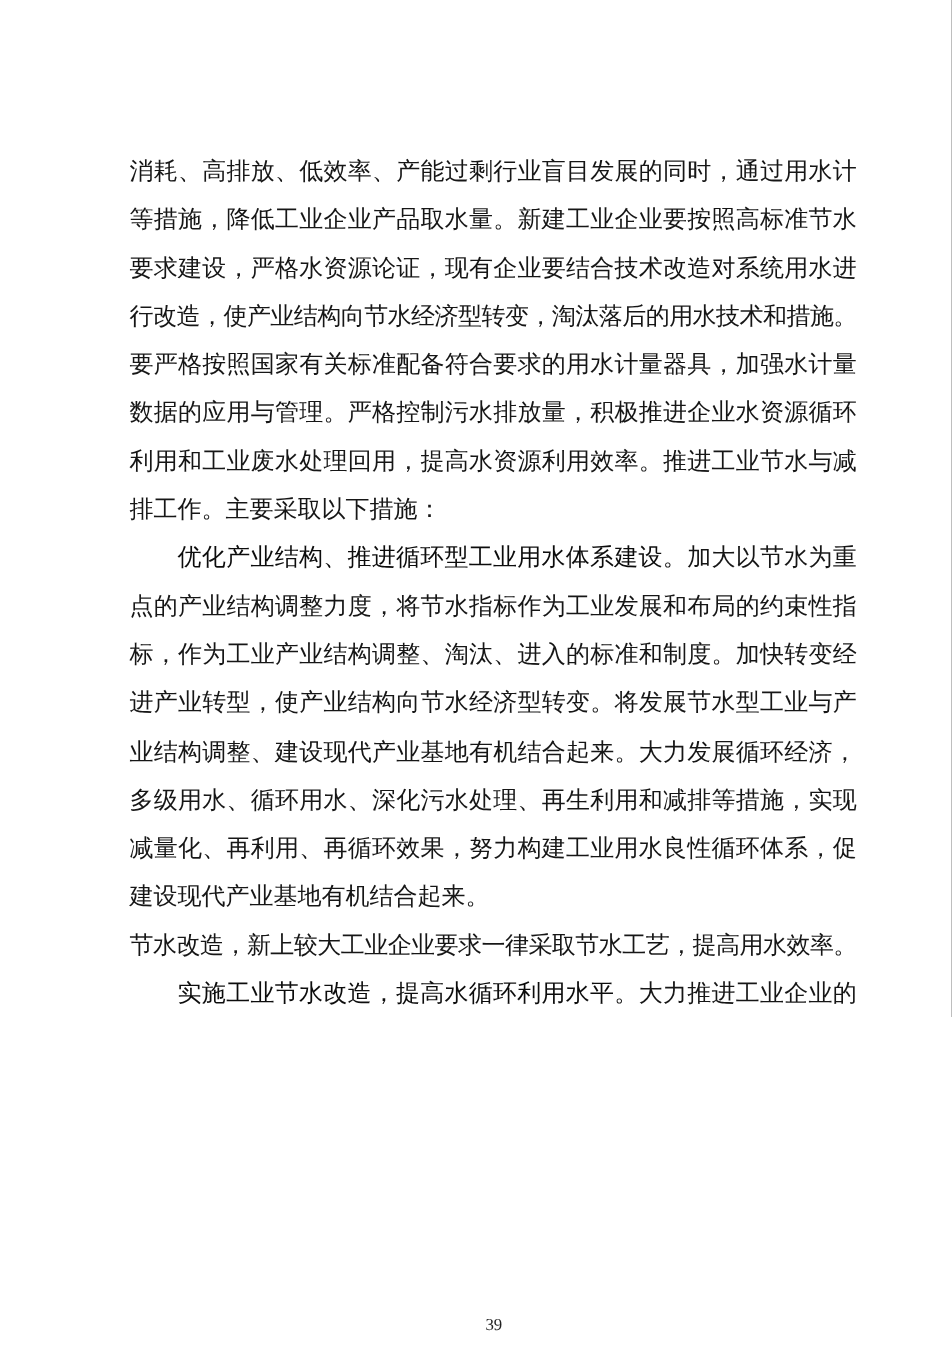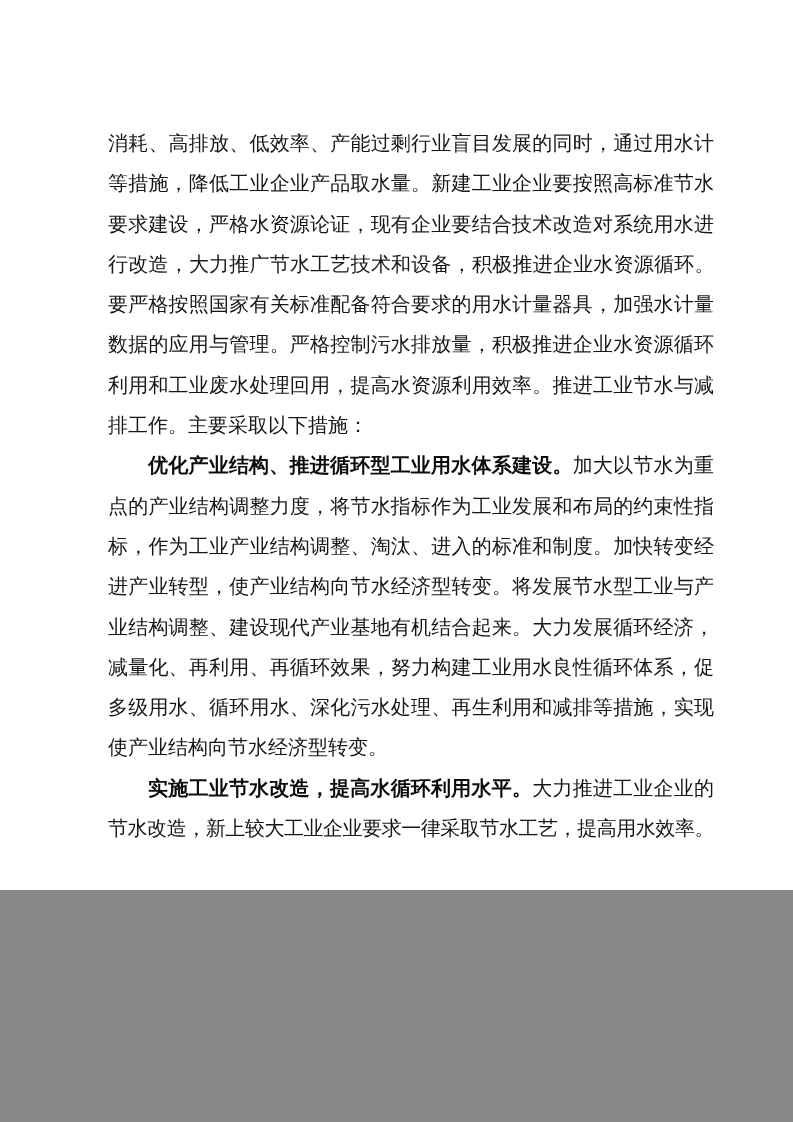--- a/index.html
+++ b/index.html
@@ -1,19 +1,19 @@
 <!DOCTYPE html>
 <html><head>
 <meta charset="utf-8">
 <style>
   html, body { margin: 0; padding: 0; background: #888; }
   .page {
     position: relative;
     width: 793px;
-    height: 890px;
+    height: 1122px;
     margin: 0 auto;
     background: #ffffff;
     overflow: hidden;
     font-family: "Liberation Serif", "DejaVu Serif", serif;
     color: #161616;
   }
   .content {
     position: absolute;
     left: 108px;
     top: 123px;
@@ -30,21 +30,21 @@
   .line.final {
     text-align-last: left;
     letter-spacing: 0;
   }
   .line.tight {
     letter-spacing: -0.47px;
   }
   .line.indent {
     text-indent: 40px;
   }
-  .lead-bold { font-weight: bold; color: #0c0c0c; }
+  .lead-bold { font-weight: normal; color: #0c0c0c; }
   .page-number {
     position: absolute;
     left: 0;
     top: 1097px;
     width: 100%;
     text-align: center;
     font-size: 14px;
     line-height: 16px;
     color: #222;
     margin-left: 15px;
@@ -53,39 +53,39 @@
 </head>
 <body>
 
 <div class="page">
   <div class="content">
 
     <div>
       <div class="line">消耗、高排放、低效率、产能过剩行业盲目发展的同时，通过用水计</div>
       <div class="line">等措施，降低工业企业产品取水量。新建工业企业要按照高标准节水</div>
       <div class="line">要求建设，严格水资源论证，现有企业要结合技术改造对系统用水进</div>
-      <div class="line tight">行改造，大力推广节水工艺技术和设备，积极推进企业水资源循环。</div>
+      <div class="line tight">行改造，使产业结构向节水经济型转变，淘汰落后的用水技术和措施。</div>
       <div class="line">要严格按照国家有关标准配备符合要求的用水计量器具，加强水计量</div>
       <div class="line">数据的应用与管理。严格控制污水排放量，积极推进企业水资源循环</div>
       <div class="line">利用和工业废水处理回用，提高水资源利用效率。推进工业节水与减</div>
       <div class="line final">排工作。主要采取以下措施：</div>
     </div>
 
     <div>
       <div class="line indent"><span class="lead-bold">优化产业结构、推进循环型工业用水体系建设。</span><span>加大以节水为重</span></div>
       <div class="line">点的产业结构调整力度，将节水指标作为工业发展和布局的约束性指</div>
       <div class="line">标，作为工业产业结构调整、淘汰、进入的标准和制度。加快转变经</div>
       <div class="line">进产业转型，使产业结构向节水经济型转变。将发展节水型工业与产</div>
       <div class="line">业结构调整、建设现代产业基地有机结合起来。大力发展循环经济，</div>
+      <div class="line">多级用水、循环用水、深化污水处理、再生利用和减排等措施，实现</div>
       <div class="line">减量化、再利用、再循环效果，努力构建工业用水良性循环体系，促</div>
-      <div class="line">多级用水、循环用水、深化污水处理、再生利用和减排等措施，实现</div>
-      <div class="line final">使产业结构向节水经济型转变。</div>
+      <div class="line final">建设现代产业基地有机结合起来。</div>
     </div>
 
     <div>
+      <div class="line tight">节水改造，新上较大工业企业要求一律采取节水工艺，提高用水效率。</div>
       <div class="line indent"><span class="lead-bold">实施工业节水改造，提高水循环利用水平。</span><span>大力推进工业企业的</span></div>
-      <div class="line tight">节水改造，新上较大工业企业要求一律采取节水工艺，提高用水效率。</div>
     </div>
 
   </div>
 
   <div class="page-number">39</div>
 </div>
 
 </body></html>

